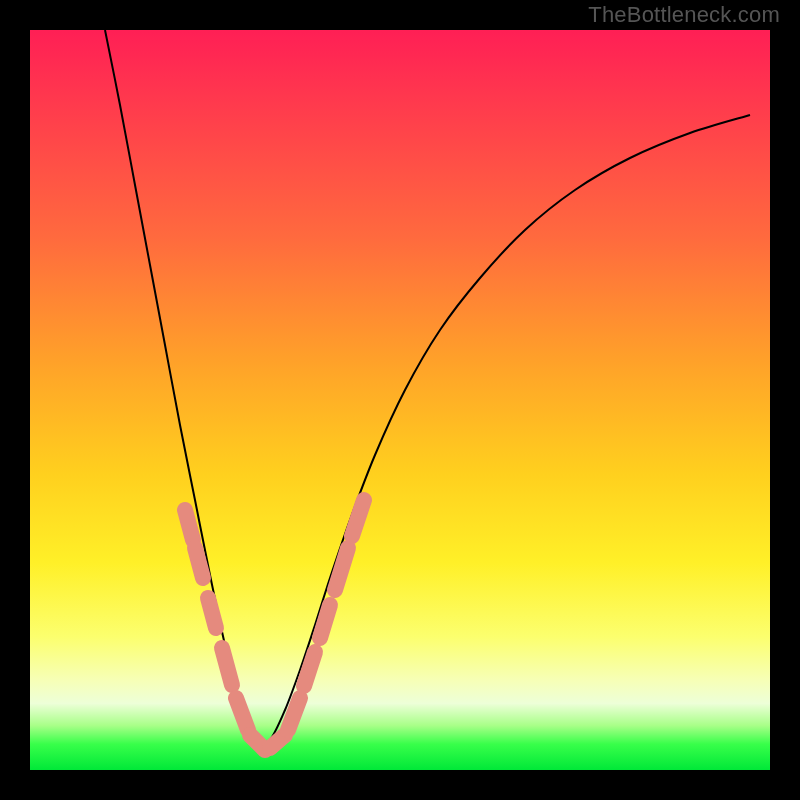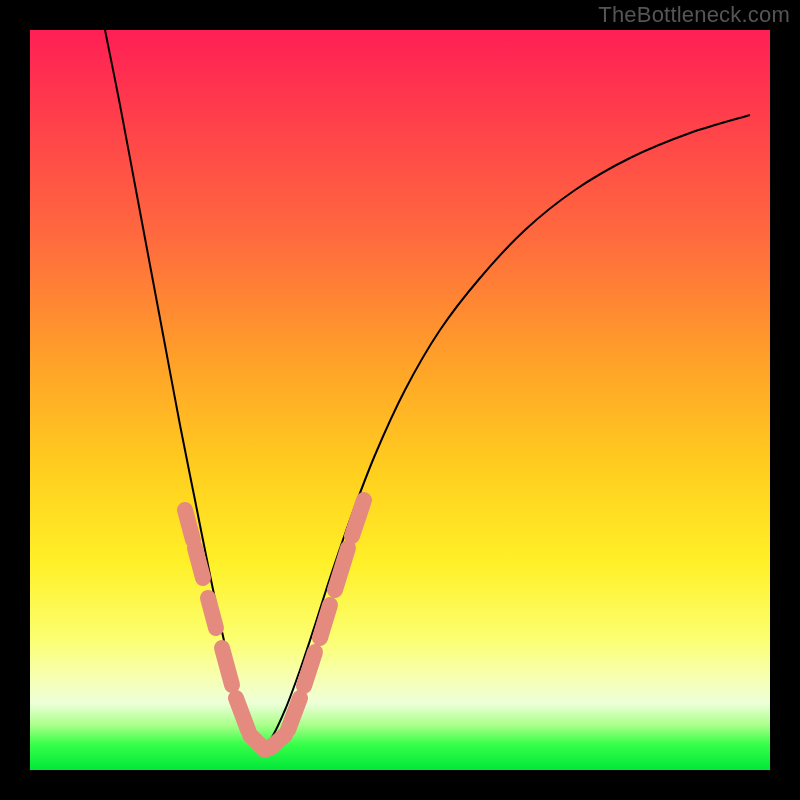--- a/index.html
+++ b/index.html
@@ -12,21 +12,21 @@
   }
   .frame {
     width: 800px;
     height: 800px;
     background: #000;
     position: relative;
   }
   .watermark {
     position: absolute;
     top: 2px;
-    right: 10px;
+    right: 20px;
     color: #555;
     font-size: 22px;
     letter-spacing: 0.2px;
     z-index: 50;
   }
   .plot-area {
     position: absolute;
     left: 30px;
     top: 30px;
     width: 740px;

